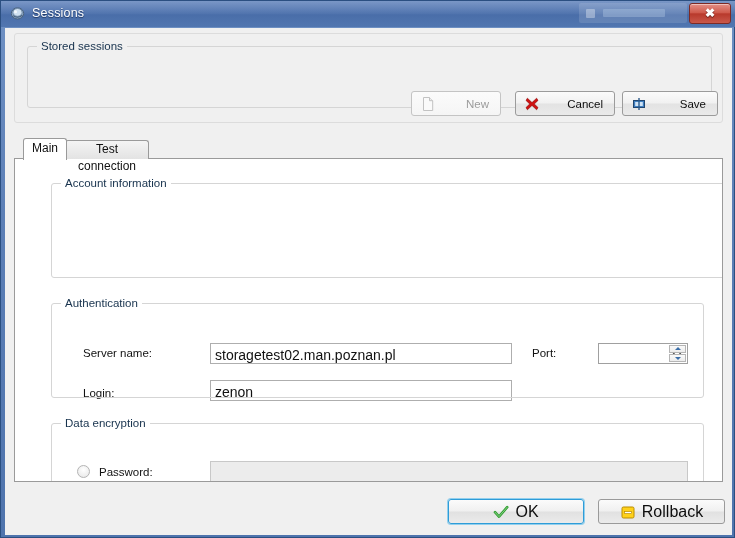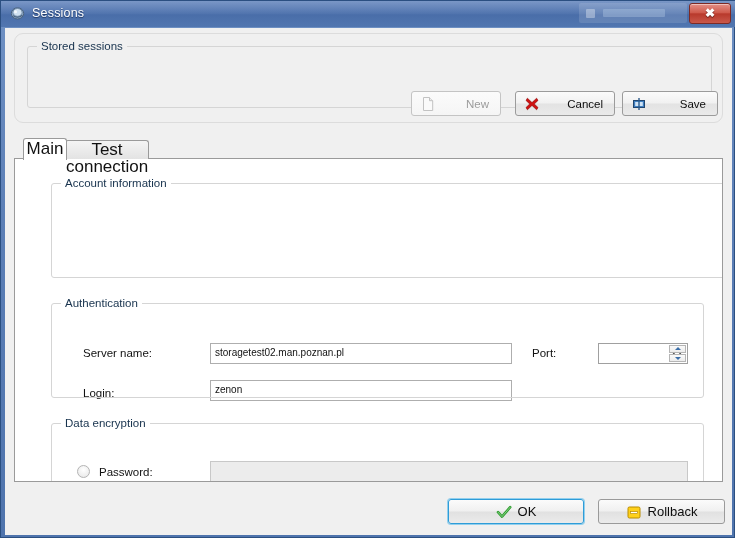--- a/index.html
+++ b/index.html
@@ -134,21 +134,21 @@
   .groupbox.on-white > .gb-title { background: #ffffff; }
 
   
   #panel-stored {
     position: absolute;
     left: 9px; top: 5px;
     width: 709px;
     height: 90px;
     box-sizing: border-box;
     border: 1px solid #dcdcdc;
-    border-radius: 9px;
+    border-radius: 3px;
     background: #f0f0f0;
   }
   #gb-stored {
     left: 12px; top: 12px;
     width: 685px; height: 62px;
   }
 
   
   #combo-sessions {
     position: absolute;
@@ -215,21 +215,21 @@
     width: 709px; height: 21px;
   }
   .tab {
     position: absolute;
     top: 0;
     box-sizing: border-box;
     height: 21px;
     border: 1px solid #9a9a9a;
     border-bottom: none;
     border-radius: 3px 3px 0 0;
-    font-size: 17px;
+    font-size: 12px;
     line-height: 19px;
     text-align: center;
     color: #111;
     cursor: pointer;
   }
   .tab.active {
     background: #ffffff;
     border-color: #9a9a9a;
     z-index: 3;
     height: 22px;
@@ -271,21 +271,21 @@
   .textbox {
     position: absolute;
     box-sizing: border-box;
     border: 1px solid #aeaeae;
     background: #ffffff;
     height: 21px;
   }
   .textbox .tb-val {
     position: absolute;
     left: 4px; top: 3px;
-    font-size: 10px;
+    font-size: 14px;
     color: #111;
     white-space: nowrap;
   }
   .textbox.disabled {
     border: 1px solid #c8c8c8;
     background: #ececec;
   }
 
   
   #port-box {
@@ -369,21 +369,21 @@
   }
   .bbtn-inner {
     position: absolute;
     left: 0; top: 0; right: 0; bottom: 0;
     display: flex;
     align-items: center;
     justify-content: center;
     gap: 6px;
   }
   .bbtn-inner .lbl {
-    font-size: 13px;
+    font-size: 16px;
     color: #0d0d0d;
     white-space: nowrap;
   }
 
   
   #sep {
     position: absolute;
     left: 9px; top: 458px;
     width: 709px; height: 1px;
     background: transparent;

